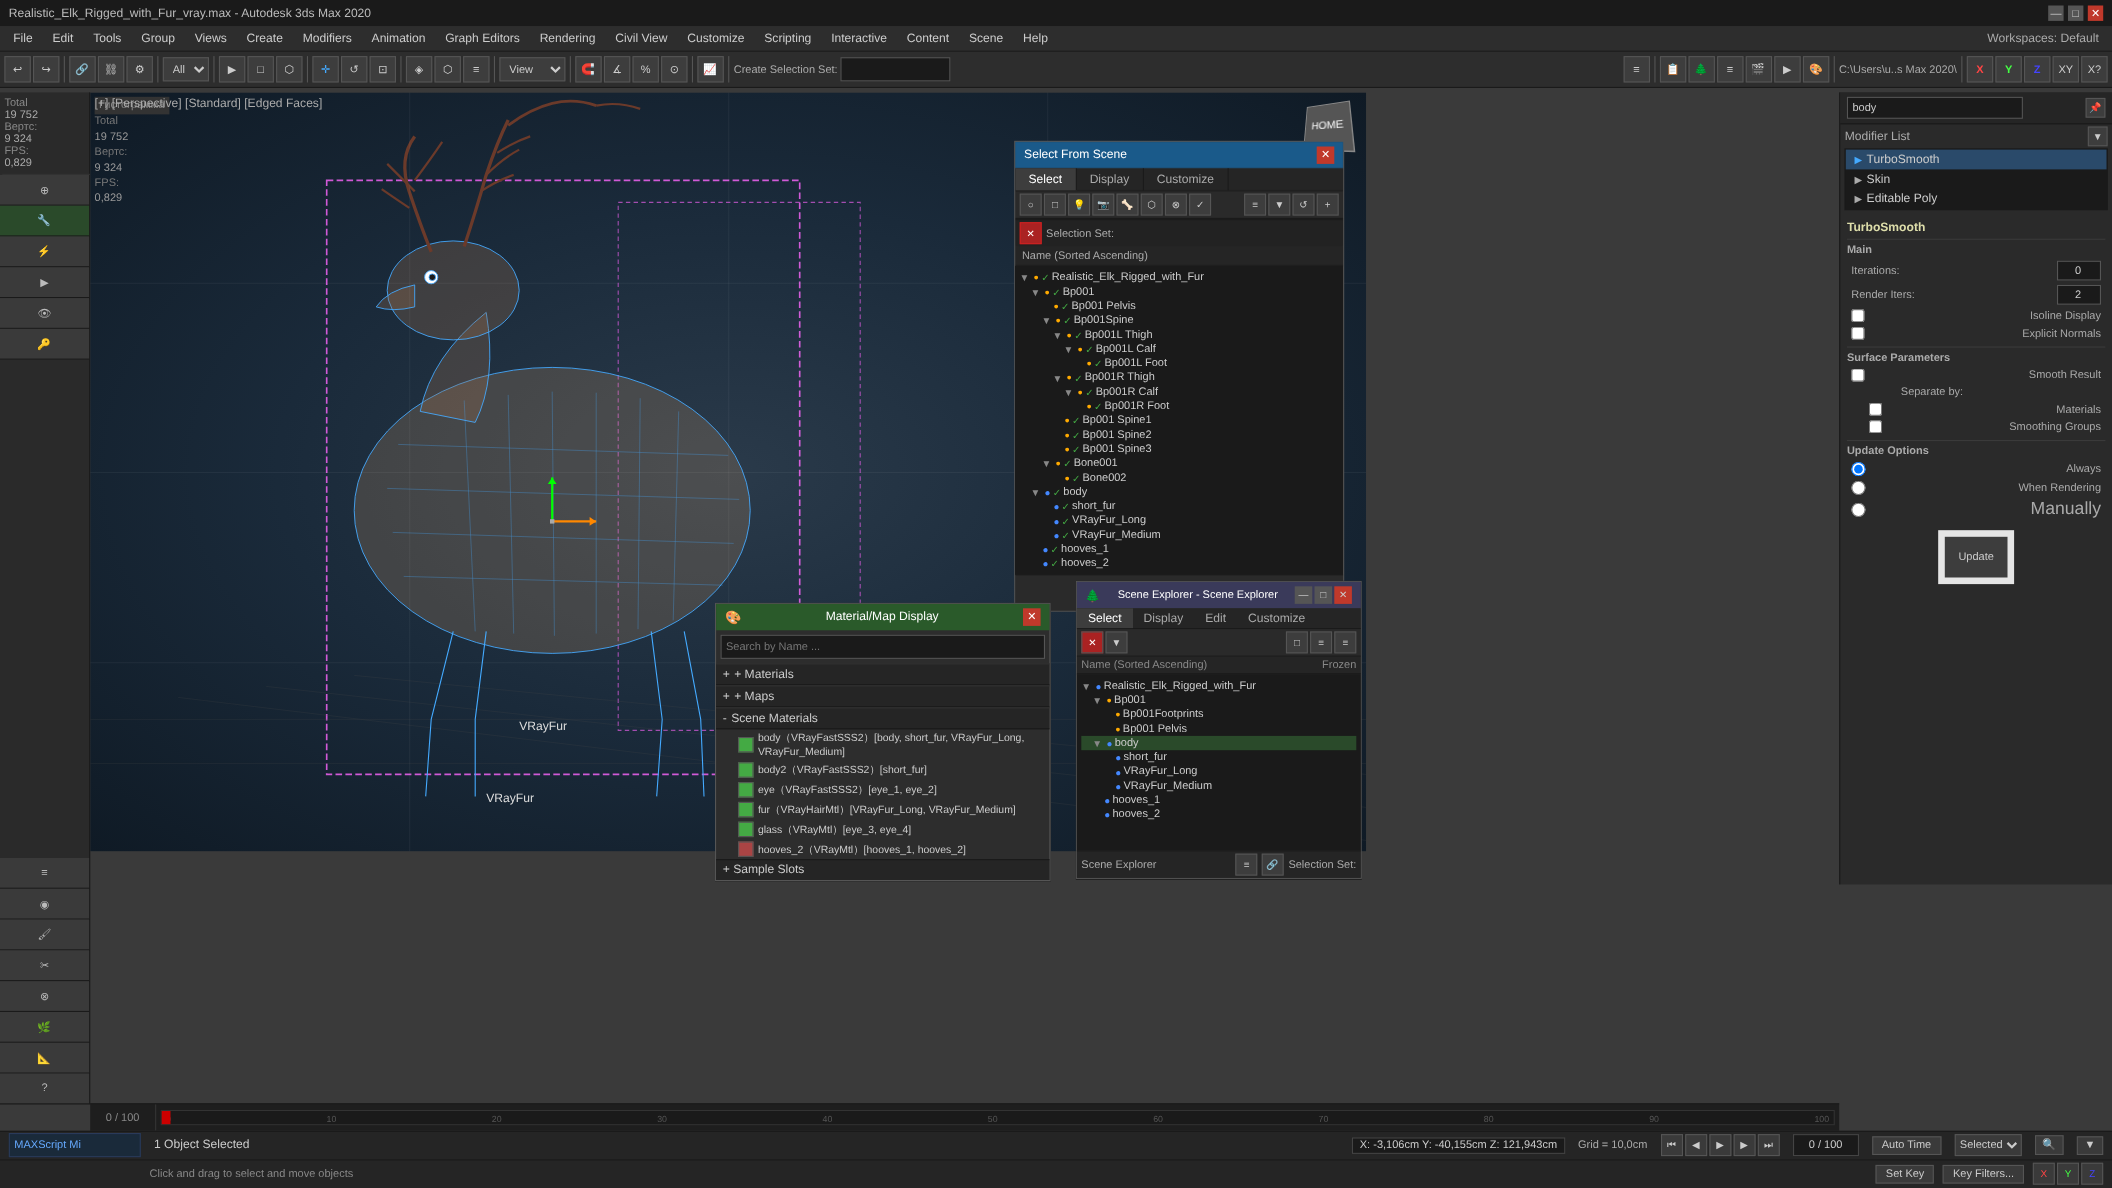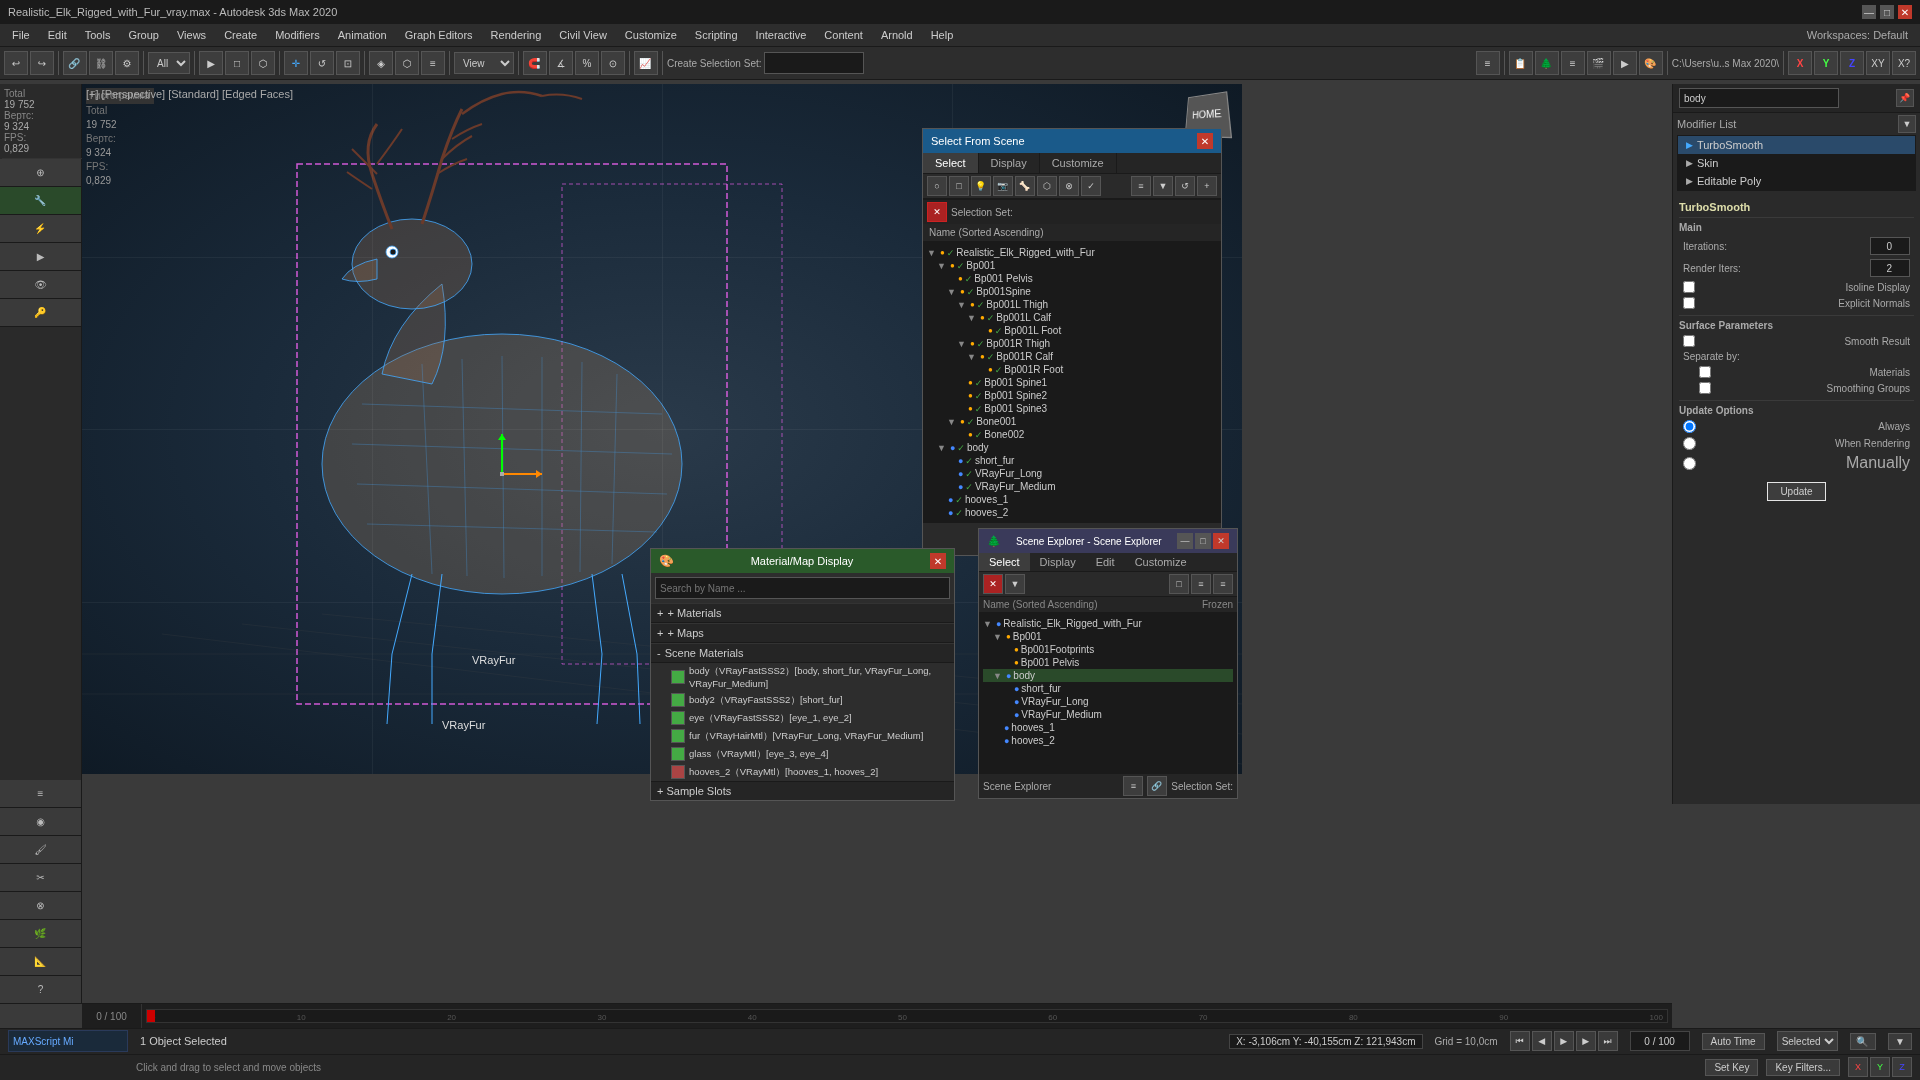--- a/index.html
+++ b/index.html
@@ -91,21 +91,21 @@
     #modifier-panel { position: absolute; top: 84px; right: 0; width: 248px; height: 720px; background: #2a2a2a; border-left: 1px solid #1a1a1a; }
     .mod-header { background: #252525; padding: 4px 6px; display: flex; align-items: center; justify-content: space-between; border-bottom: 1px solid #1a1a1a; }
     .mod-list { border: 1px solid #1a1a1a; margin: 0 4px; background: #1a1a1a; }
     .mod-item { padding: 3px 8px; color: #ccc; font-size: 11px; cursor: pointer; display: flex; align-items: center; gap: 4px; }
     .mod-panel-content { padding: 6px; }
     .mod-section-title { color: #dda; font-size: 11px; font-weight: bold; margin: 4px 0 2px; }
     .mod-row { display: flex; align-items: center; justify-content: space-between; padding: 2px 4px; }
     .mod-input { width: 40px; height: 18px; background: #1a1a1a; border: 1px solid #555; color: #ccc; font-size: 10px; text-align: right; padding: 0 2px; }
     .mod-checkbox { width: 12px; height: 12px; }
     .mod-separator { height: 1px; background: #3a3a3a; margin: 4px 0; }
-    .mod-btn { padding: 3px 12px; background: #3d3d3d; border: 1px solid #e5e5e5; color: #ccc; cursor: pointer; font-size: 10px; }
+    .mod-btn { padding: 13px 12px; background: #3d3d3d; border: 6px solid #e5e5e5; color: #ccc; cursor: pointer; font-size: 10px; }
     .anim-btn { width: 20px; height: 20px; background: #3a3a3a; border: 1px solid #555; color: #ccc; cursor: pointer; display: flex; align-items: center; justify-content: center; font-size: 10px; }
 
     .checkmark { color: #4a4; font-size: 9px; }
     .orange-dot { color: #fa0; font-size: 8px; }
     .blue-icon { color: #48f; font-size: 9px; }
 
     
     ::-webkit-scrollbar { width: 6px; height: 6px; }
     ::-webkit-scrollbar-track { background: #1a1a1a; }
     ::-webkit-scrollbar-thumb { background: #555; }
@@ -135,21 +135,21 @@
   <span class="menu-item">Create</span>
   <span class="menu-item">Modifiers</span>
   <span class="menu-item">Animation</span>
   <span class="menu-item">Graph Editors</span>
   <span class="menu-item">Rendering</span>
   <span class="menu-item">Civil View</span>
   <span class="menu-item">Customize</span>
   <span class="menu-item">Scripting</span>
   <span class="menu-item">Interactive</span>
   <span class="menu-item">Content</span>
-  <span class="menu-item">Arnold</span>
+  <span class="menu-item">Scene</span>
   <span class="menu-item">Help</span>
   <div style="flex:1"></div>
   <span style="color:#aaa;font-size:11px;margin-right:8px;">Workspaces: Default</span>
 </div>
 
 <div id="toolbar">
   <button class="tb-btn">↩</button>
   <button class="tb-btn">↪</button>
   <div class="tb-sep"></div>
   <button class="tb-btn">🔗</button>
@@ -544,21 +544,21 @@
       <span style="color:#aaa;font-size:10px;">Explicit Normals</span>
     </div>
 
     <div class="mod-separator"></div>
     <div class="mod-section-title" style="font-size:10px;color:#aaa;">Surface Parameters</div>
     <div class="mod-row">
       <input type="checkbox" class="mod-checkbox" style="">
       <span style="color:#aaa;font-size:10px;">Smooth Result</span>
     </div>
     <div class="mod-row">
-      <span style="color:#aaa;font-size:10px;">Separate by:</span>
+      <span style="color:#aaa;font-size:10px;margin-left:45px;">Separate by:</span>
     </div>
     <div class="mod-row" style="padding-left:20px;">
       <input type="checkbox" class="mod-checkbox" style="">
       <span style="color:#aaa;font-size:10px;">Materials</span>
     </div>
     <div class="mod-row" style="padding-left:20px;">
       <input type="checkbox" class="mod-checkbox" style="">
       <span style="color:#aaa;font-size:10px;">Smoothing Groups</span>
     </div>
 

